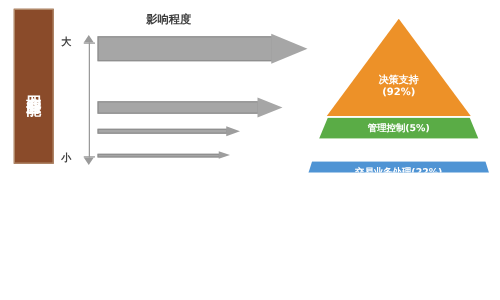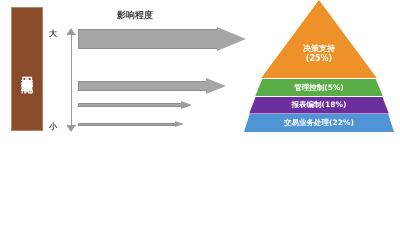--- a/index.html
+++ b/index.html
@@ -162,21 +162,21 @@
   #arrow-4 .arrow-head {
     left: 97px; top: 0px;
     border-width: 3.5px 0 3.5px 9px;
     border-left-color: #9d9d9d;
   }
 
   
   .pyramid {
     position: absolute;
     left: 244px;
-    top: 0;
+    top: 15px;
     width: 150px;
     height: 130px;
   }
   .tier {
     position: absolute;
     left: 0;
     width: 150px;
     display: flex;
     flex-direction: column;
     align-items: center;
@@ -252,26 +252,23 @@
     <div class="arrow-head"></div>
   </div>
   <div class="arrow-grp" id="arrow-4">
     <div class="arrow-shaft"></div>
     <div class="arrow-head"></div>
   </div>
 
   <div class="pyramid">
     <div class="tier" id="tier-0">
       <span>决策支持</span>
-      <span>(25%)</span>
+      <span>(92%)</span>
     </div>
     <div class="tier" id="tier-1">
       <span>管理控制(5%)</span>
     </div>
-    <div class="tier" id="tier-2">
-      <span>报表编制(18%)</span>
-    </div>
     <div class="tier" id="tier-3">
       <span>交易业务处理(22%)</span>
     </div>
   </div>
 
 </div>
 
 </body></html>

